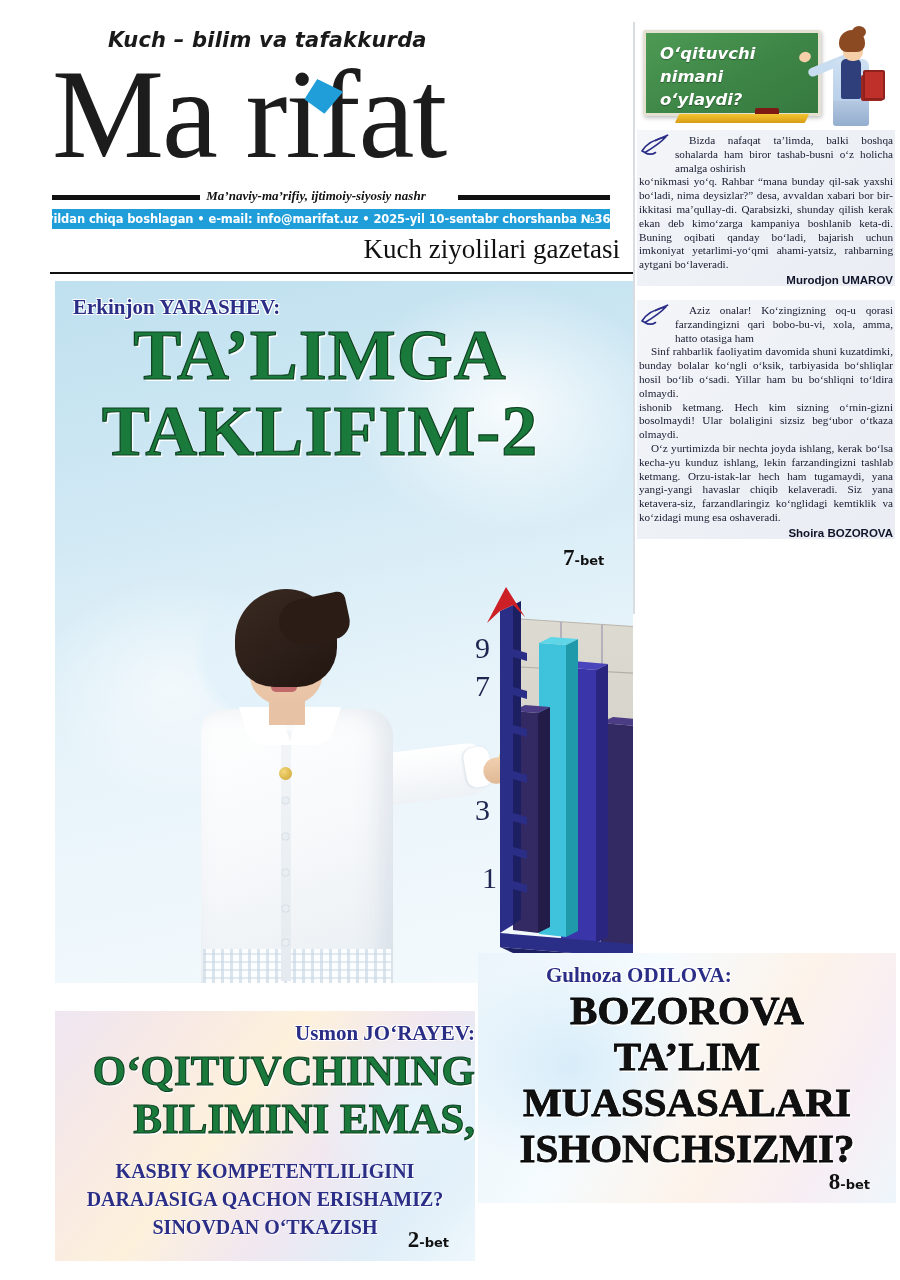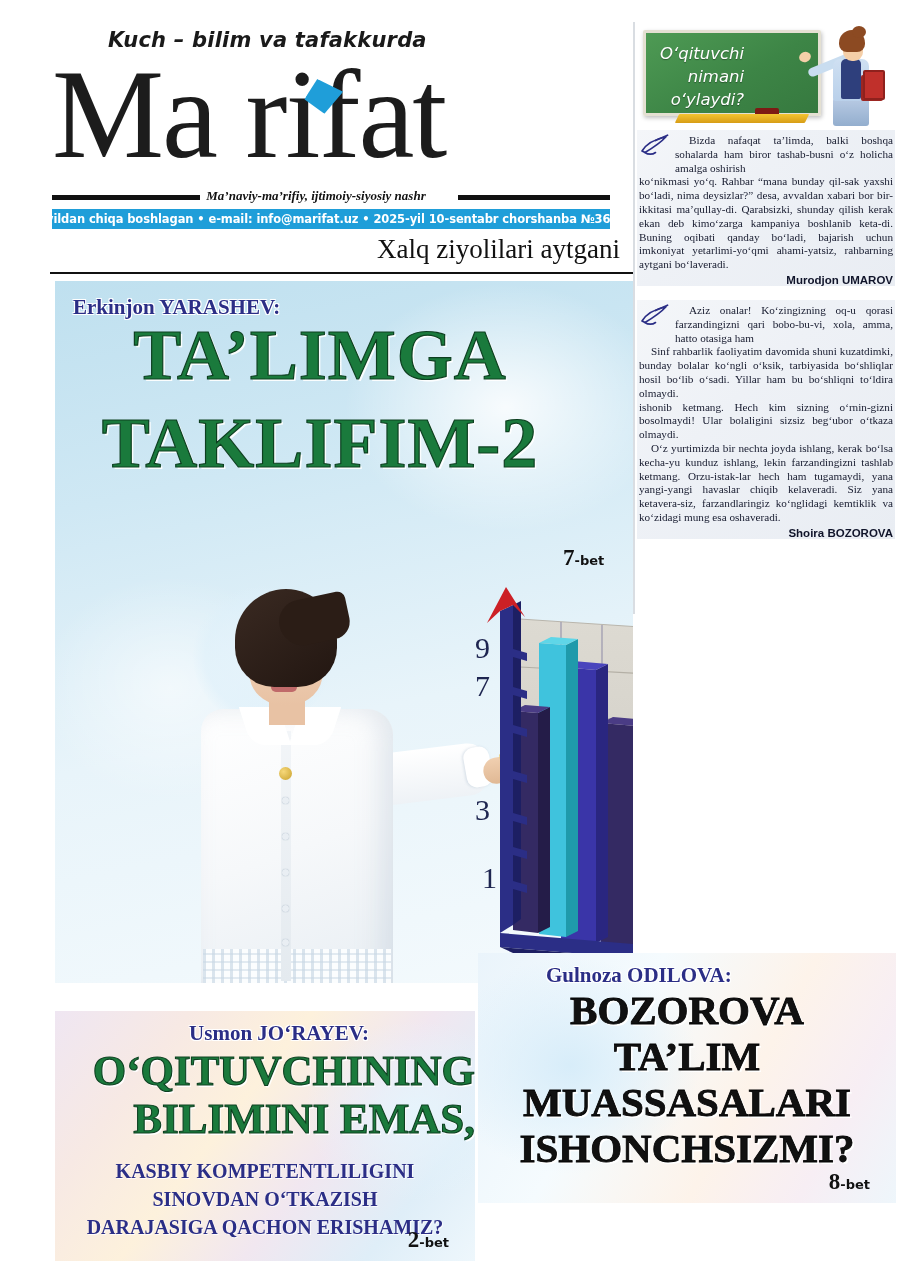--- a/index.html
+++ b/index.html
@@ -96,25 +96,24 @@
     position: absolute; left: 6px; top: 8px;
     width: 178px; height: 86px;
     background: linear-gradient(150deg,#4e9a54 0%, #3d8546 55%, #36793f 100%);
     border: 3px solid #e4e0d2;
     border-radius: 2px;
     box-shadow: 1px 2px 4px rgba(0,0,0,.25);
   }
   .board-text {
     position: absolute; left: 14px; top: 9px;
     font-family: "DejaVu Sans", sans-serif;
-    font-style: italic; font-weight: 400;
+    font-style: italic; font-weight: 700;
     font-size: 16.5px; line-height: 23px;
     color: #ffffff;
     text-shadow: 0 1px 1px rgba(0,0,0,.35);
-    text-align: right;
   }
   .board-ledge {
     position: absolute; left: 40px; top: 92px;
     width: 130px; height: 9px;
     background: linear-gradient(#f4c430,#d79d16);
     transform: skewX(-26deg);
     border-radius: 1px;
   }
   .board-eraser {
     position: absolute; left: 118px; top: 86px;
@@ -195,21 +194,21 @@
   .feat-h1 {
     position: absolute; left: 0; top: 38px; width: 530px;
     text-align: center;
     font-family: "Liberation Serif", serif;
     font-weight: 700; font-size: 72px; line-height: 72px;
     color: #1a7a3c;
     letter-spacing: 1px;
     -webkit-text-stroke: 1.2px #0d3f20;
     text-shadow: 2px 2px 0 rgba(255,255,255,.9);
   }
-  .feat-h1 .l2 { display: block; margin-top: 16px; }
+  .feat-h1 .l2 { display: block; margin-top: 4px; }
   .feat-h2 {
     position: absolute; left: 0; top: 212px; width: 500px;
     text-align: center;
     font-family: "Liberation Serif", serif;
     font-weight: 700; font-size: 33px; line-height: 42px;
     color: #2b2e86;
     text-shadow: 1px 1px 0 rgba(255,255,255,.8);
   }
   .bet-7 {
     position: absolute; left: 508px; top: 264px;
@@ -352,21 +351,21 @@
       linear-gradient(118deg, #eaf4fb 0%, #f5fbfe 34%, #fdf3ea 62%, #f7eef4 82%, #eef6fb 100%);
     overflow: hidden;
   }
   .bk {
     position: absolute; left: 0; top: 10px; width: 100%;
     text-align: center;
     font-family: "Liberation Serif", serif;
     font-weight: 700; font-size: 21px; color: #2b2e86;
     text-shadow: -1px -1px 0 #fff, 1px -1px 0 #fff, -1px 1px 0 #fff, 1px 1px 0 #fff;
   }
-  .bot-left .bk { text-align: center; padding-left: 28px; }
+  .bot-left .bk { text-align: right; padding-left: 28px; }
   .bot-right .bk { text-align: left; padding-left: 68px; }
   .bh-green {
     position: absolute; left: 0; top: 36px; width: 100%;
     text-align: right;
     font-family: "Liberation Serif", serif;
     font-weight: 700; font-size: 43px; line-height: 48px;
     color: #1a7a3c;
     -webkit-text-stroke: 1.1px #0d3f20;
     text-shadow: 1.5px 1.5px 0 rgba(255,255,255,.9);
   }
@@ -409,21 +408,21 @@
     </div>
 
     <div class="rule-left"></div>
     <div class="subslogan">Ma’naviy-ma’rifiy, ijtimoiy-siyosiy nashr</div>
     <div class="rule-right"></div>
 
     <div class="blue-band">
       <span class="blue-band-text">1931-yildan chiqa boshlagan • e-mail: info@marifat.uz • 2025-yil 10-sentabr chorshanba №36(9569)</span>
     </div>
 
-    <div class="tagline2">Xalq ziyolilari aytgani</div>
+    <div class="tagline2">Kuch ziyolilari gazetasi</div>
 
     <div class="hr-thin"></div>
   </div>
 
   <div class="col-divider-left"></div>
 
   <div class="right-col">
 
     <div class="chalkboard-panel">
       <div class="board">
@@ -625,22 +624,22 @@
   </div>
 
   <div class="bot-left">
     <div class="bk">Usmon JO‘RAYEV:</div>
     <div class="bh-green">
       <div>O‘QITUVCHINING</div>
       <div>BILIMINI EMAS,</div>
     </div>
     <div class="bsub">
       <div>KASBIY KOMPETENTLILIGINI</div>
+      <div>DARAJASIGA QACHON ERISHAMIZ?</div>
       <div>SINOVDAN O‘TKAZISH</div>
-      <div>DARAJASIGA QACHON ERISHAMIZ?</div>
     </div>
     <div class="bet-mark">
       <b>2</b><span>-bet</span>
     </div>
   </div>
 
   <div class="bot-right">
     <div class="bk">Gulnoza ODILOVA:</div>
     <div class="bh-black">
       <div>BOZOROVA</div>

